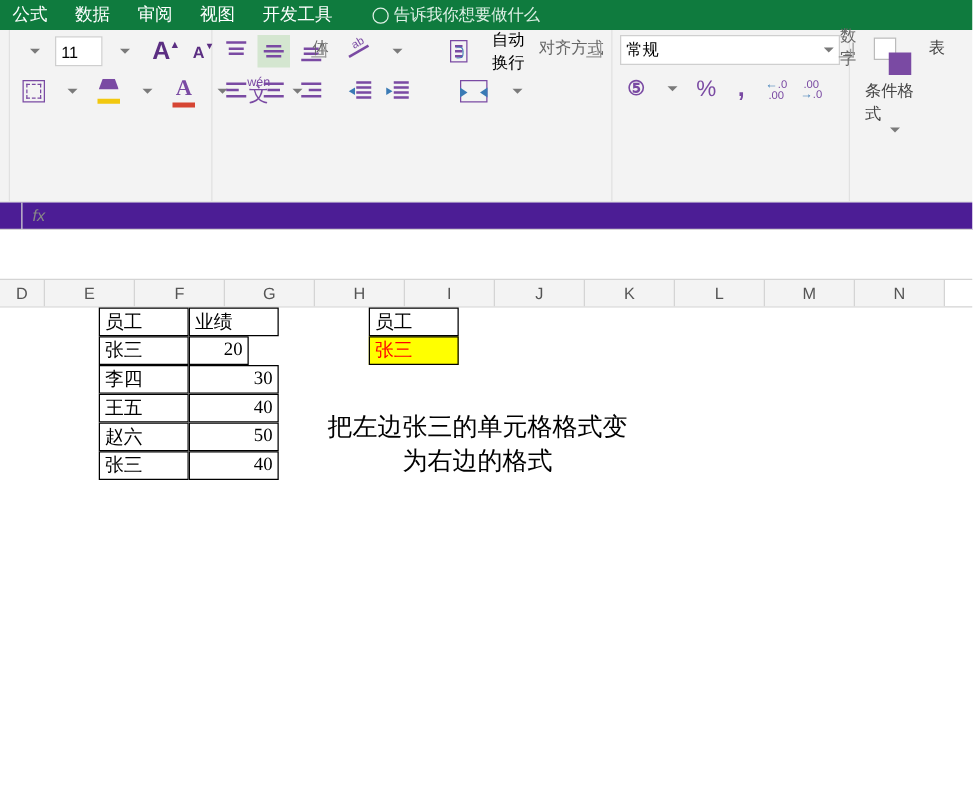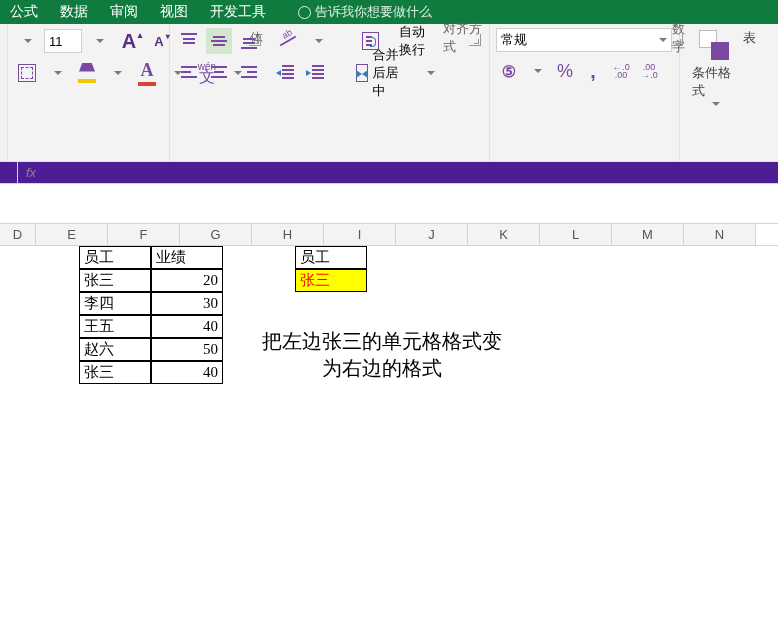--- a/index.html
+++ b/index.html
@@ -222,21 +222,20 @@
                 <div></div>
                 <div></div>
                 <div></div>
                 <div></div>
               </span>
             </span>
           </span>
         <span style="width:22px"></span>
         <span class="btn" style="width:auto;gap:4px;padding:0 6px">
           <span class="merge-ico"></span>
-          <span style="font-size:13px">合并后居中</span>
         </span>
         <span class="btn">
             <span class="dd"></span>
           </span>
       </div>
     </div>
     <div class="group-label">
         <span>对齐方式</span>
         <span class="dlauncher"></span>
       </div>
@@ -315,21 +314,21 @@
       <div class="ch" style="width: 72px;">N</div>
     </div>
   <div class="cells" id="cells">
     <div class="note" id="note" style="left: 252px; top: 82px; width: 260px;">
       <div>把左边张三的单元格格式变</div>
       <div>为右边的格式</div>
     </div>
   <div class="data-cell" style="left: 36px; top: 0px; width: 72px; height: 23px;">员工</div>
       <div class="data-cell" style="left: 108px; top: 0px; width: 72px; height: 23px;">业绩</div>
       <div class="data-cell" style="left: 36px; top: 23px; width: 72px; height: 23px;">张三</div>
-      <div class="data-cell num" style="left: 108px; top: 23px; width: 72px; height: 23px;">20</div>
+      <div class="data-cell num" style="left: 108px; top: 23px; width: 48px; height: 23px;">20</div>
       <div class="data-cell" style="left: 36px; top: 46px; width: 72px; height: 23px;">李四</div>
       <div class="data-cell num" style="left: 108px; top: 46px; width: 72px; height: 23px;">30</div>
       <div class="data-cell" style="left: 36px; top: 69px; width: 72px; height: 23px;">王五</div>
       <div class="data-cell num" style="left: 108px; top: 69px; width: 72px; height: 23px;">40</div>
       <div class="data-cell" style="left: 36px; top: 92px; width: 72px; height: 23px;">赵六</div>
       <div class="data-cell num" style="left: 108px; top: 92px; width: 72px; height: 23px;">50</div>
       <div class="data-cell" style="left: 36px; top: 115px; width: 72px; height: 23px;">张三</div>
       <div class="data-cell num" style="left: 108px; top: 115px; width: 72px; height: 23px;">40</div>
       <div class="data-cell" style="left: 252px; top: 0px; width: 72px; height: 23px;">员工</div>
       <div class="data-cell highlight" style="left: 252px; top: 23px; width: 72px; height: 23px;">张三</div>

